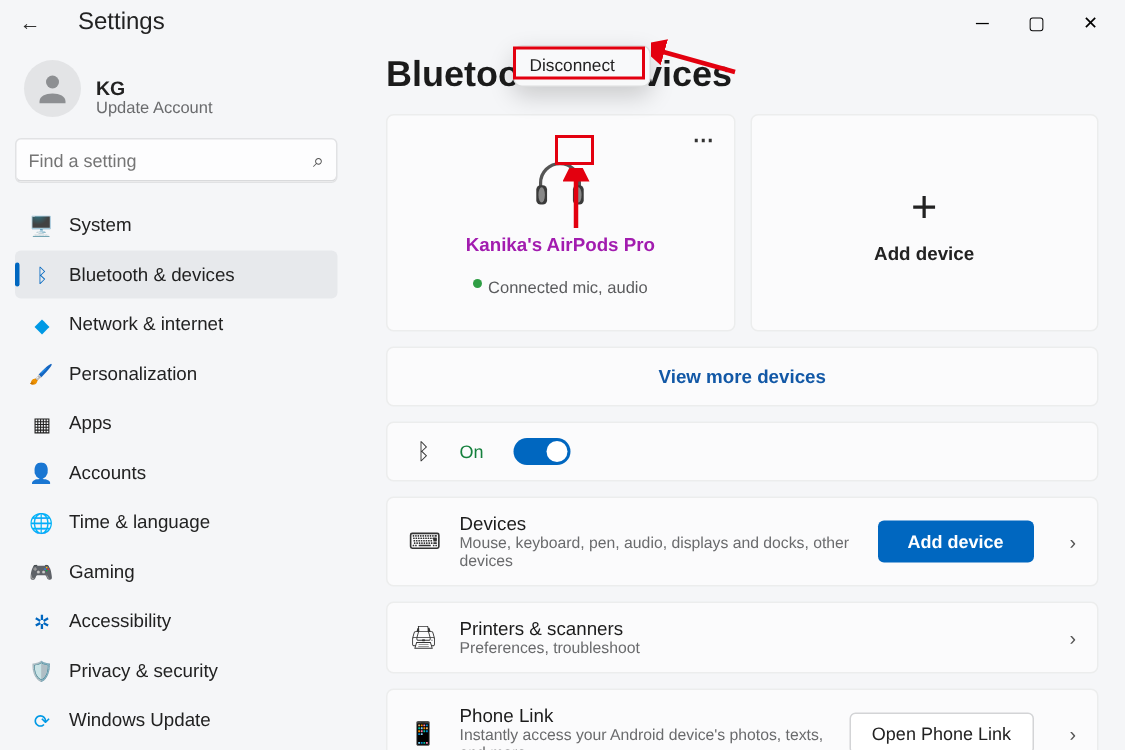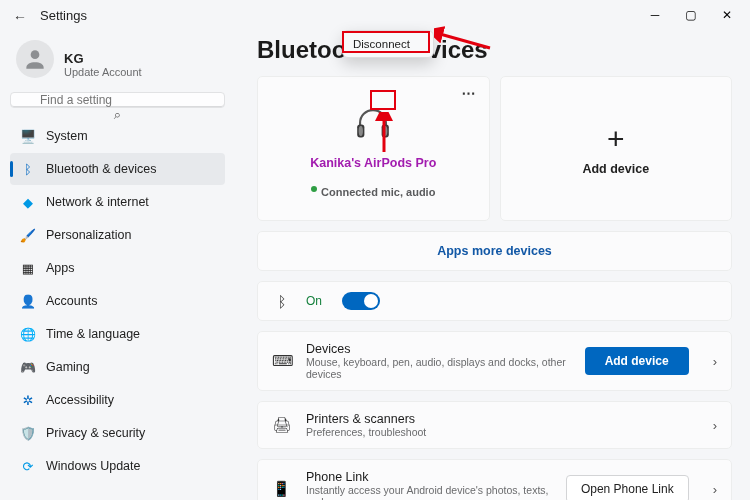--- a/index.html
+++ b/index.html
@@ -1,44 +1,44 @@
 <!DOCTYPE html>
 <html><head>
 <meta charset="utf-8">
 <style>
 * { margin:0; padding:0; box-sizing:border-box; font-family:"Segoe UI",sans-serif; }
 body { width:750px; height:500px; background:#f5f6f8; overflow:hidden; position:relative; }
 .titlebar { height:30px; display:flex; align-items:center; padding:0 8px; }
 .titlebar .back { width:24px; font-size:14px; color:#333; text-align:center; cursor:pointer; }
-.titlebar .title { font-size:13px; color:#222; margin-left:8px; }
+.titlebar .title { font-size:16px; color:#222; margin-left:20px; }
 .winbtns { margin-left:auto; display:flex; gap:18px; padding-right:6px; }
 .winbtns span { font-size:12px; width:18px; text-align:center; cursor:pointer; }
 .layout { display:flex; height:calc(100% - 30px); }
 .sidebar { width:235px; padding:6px 10px 0 10px; }
 .profile { display:flex; align-items:flex-end; gap:10px; padding:4px 6px 14px 6px; }
 .avatar { width:38px; height:38px; border-radius:50%; background:#e3e4e6; display:flex; align-items:center; justify-content:center; color:#8d8f92; }
 .avatar svg { width:26px; height:26px; }
 .uname { font-size:13px; font-weight:600; color:#222; }
 .uacct { font-size:11px; color:#6a6b6d; }
-.search { display:flex; align-items:center; background:#fdfdfe; border:1px solid #e1e2e4; border-radius:4px; height:16px; padding:0 8px; margin-bottom:12px; box-shadow:inset 0 -1px 0 #d9dadc;flex-direction:column; }
+.search { display:flex; align-items:center; background:#fdfdfe; border:1px solid #e1e2e4; border-radius:4px; height:30px; padding:0 8px; margin-bottom:12px; box-shadow:inset 0 -1px 0 #d9dadc; }
 .search input { border:none; outline:none; flex:1; font-size:12px; background:transparent; color:#333; }
 .search .sicon { color:#555; font-size:13px; }
 .nav { display:flex; flex-direction:column; gap:1px; }
 .nav-item { display:flex; align-items:center; gap:10px; height:32px; padding:0 10px; border-radius:4px; font-size:12.5px; color:#222; cursor:pointer; position:relative; }
 .nav-item.sel { background:#e7e9ec; }
 .nav-item.sel::before { content:""; position:absolute; left:0; top:8px; bottom:8px; width:3px; background:#0067c0; border-radius:2px; }
 .nicon { width:16px; height:16px; display:flex; align-items:center; justify-content:center; font-size:13px; }
 .main { flex:1; padding:0 18px 0 22px; overflow:auto; }
 .main::-webkit-scrollbar { width:4px; } .main::-webkit-scrollbar-thumb { background:#c9cacb; border-radius:2px; }
 .hdr { font-size:24px; font-weight:600; color:#1b1b1b; padding:6px 0 12px 0; }
 .cards { display:flex; gap:10px; }
 .card { flex:1; background:#fbfbfc; border:1px solid #eceded; border-radius:5px; height:145px; display:flex; flex-direction:column; align-items:center; justify-content:center; position:relative; }
 .more { position:absolute; top:6px; right:8px; font-size:14px; font-weight:700; letter-spacing:1px; color:#333; cursor:pointer; padding:2px 4px; }
 .dname { font-size:12.5px; font-weight:600; color:#a21caf; margin-top:6px; }
-.dstat { font-size:11px; color:#5a5b5d; display:flex; align-items:flex-start; gap:4px; margin-top:16px;font-weight:bold; }
+.dstat { font-size:11px; color:#5a5b5d; display:flex; align-items:flex-start; gap:4px; margin-top:16px; }
 .dot { width:6px; height:6px; border-radius:50%; background:#2f9e44; }
 .addplus { font-size:30px; font-weight:300; color:#222; }
 .addlbl { font-size:12.5px; font-weight:600; color:#222; margin-top:6px; }
 .viewmore { background:#fbfbfc; border:1px solid #eceded; border-radius:5px; height:40px; display:flex; align-items:center; justify-content:center; font-size:12.5px; font-weight:600; color:#1258a6; margin-top:10px; cursor:pointer; }
 .srow { background:#fbfbfc; border:1px solid #eceded; border-radius:5px; margin-top:10px; display:flex; align-items:center; padding:10px 14px; gap:14px; }
 .sicon2 { width:20px; text-align:center; color:#333; font-size:15px; }
 .sbody { flex:1; }
 .stitle { font-size:12.5px; color:#1b1b1b; }
 .ssub { font-size:10.5px; color:#6a6b6d; }
 .onlbl { font-size:12px; color:#15803d; margin-right:6px; }
@@ -152,21 +152,21 @@
             <span class="dot"></span>
             <span>Connected mic, audio</span>
           </div>
       </div>
       <div class="card">
         <div class="addplus">+</div>
         <div class="addlbl">Add device</div>
       </div>
     </div>
 
-    <div class="viewmore">Apps more devices</div>
+    <div class="viewmore">View more devices</div>
 
     <div class="srow">
       <div class="sicon2">ᛒ</div>
       <span class="onlbl">On</span>
       <div class="toggle"></div>
     </div>
 
     <div class="srow">
       <div class="sicon2">⌨</div>
       <div class="sbody">

